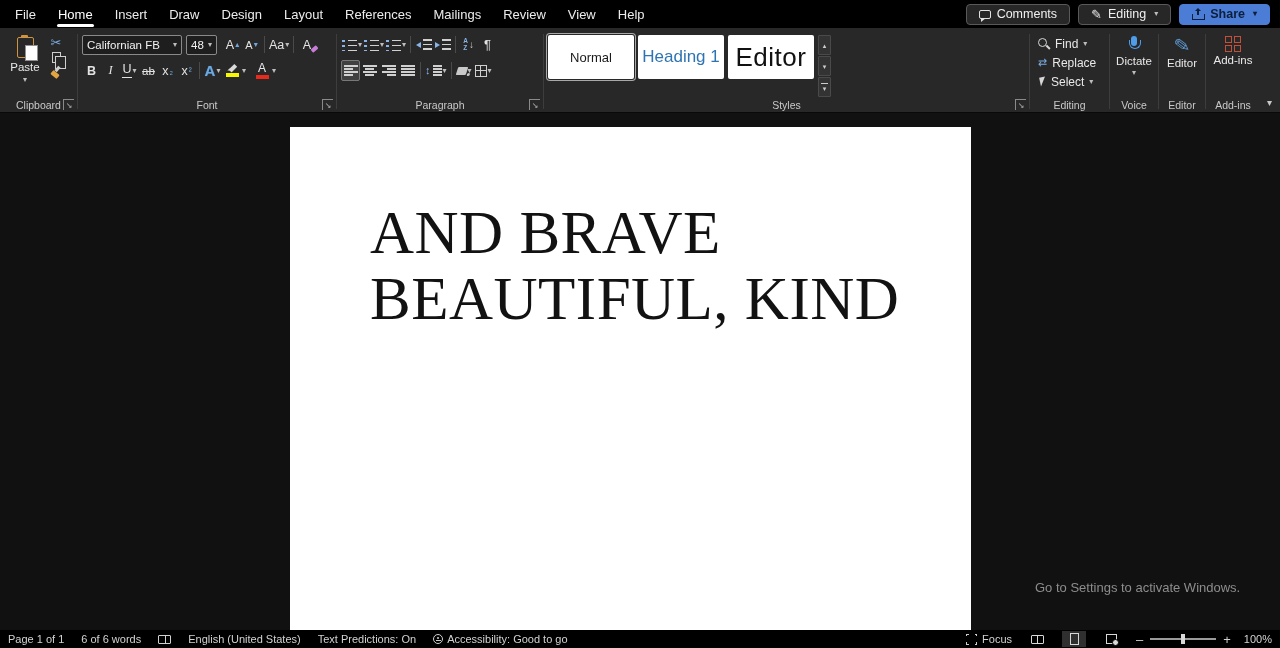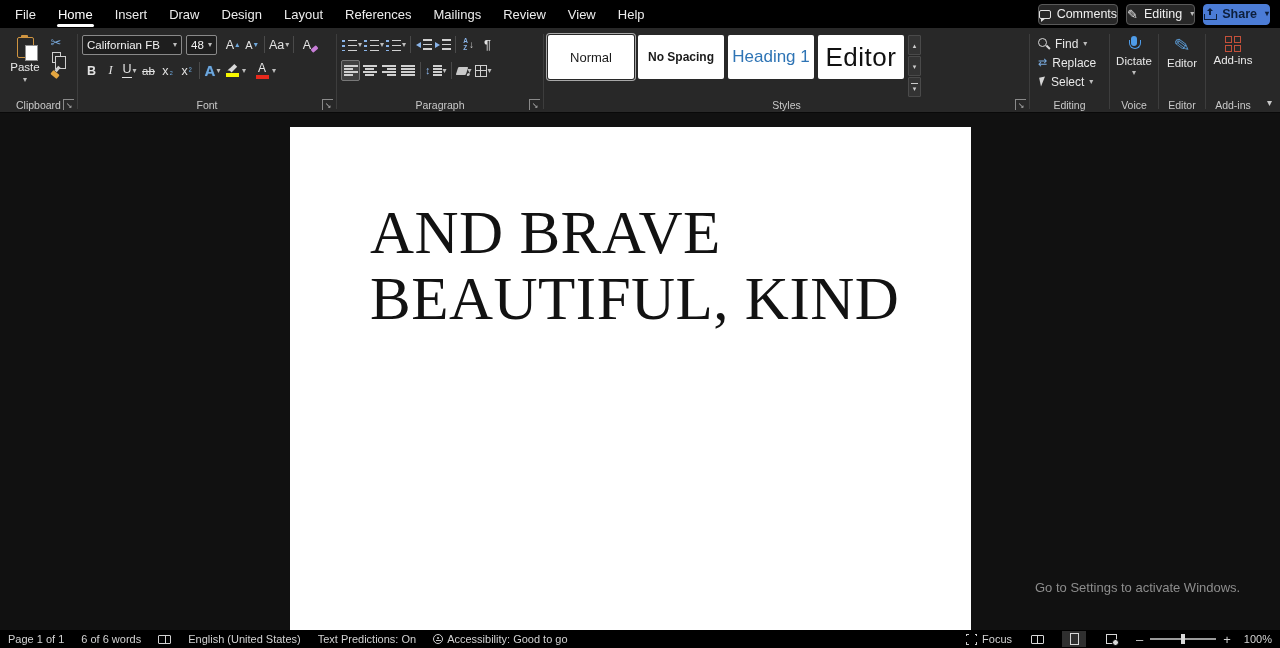--- a/index.html
+++ b/index.html
@@ -9,21 +9,21 @@
   
   .titlebar { height:28px; background:#000; display:flex; align-items:center;
     justify-content:space-between; }
   .menu { display:flex; height:100%; padding-left:4px; }
   .menu-item { color:#ececec; font-size:13px; padding:0 11px; display:flex;
     align-items:center; position:relative; cursor:default; }
   .menu-item.active { font-weight:normal; color:#fff; }
   .menu-item.active::after { content:""; position:absolute; left:10px; right:10px;
     bottom:1px; height:3px; background:#fff; border-radius:2px; }
   .tb-right { display:flex; align-items:center; gap:8px; padding-right:10px; }
-  .tb-btn { display:flex; align-items:center; gap:6px; height:21px; padding:0 0;
+  .tb-btn { display:flex; align-items:center; gap:6px; height:21px; padding:0 12px;
     border:1px solid #595959; border-radius:4px; background:#272727; color:#f0f0f0;
     font-size:12.5px; cursor:default; }
   .tb-btn .chev { margin-left:2px; }
   .share-btn { background:#4b7cd6; border-color:#4b7cd6; color:#0d1f3c; font-weight:600; }
   .icon-bubble { width:12px; height:9px; border:1.3px solid #e0e0e0; border-radius:2px;
     position:relative; display:inline-block; }
   .icon-bubble::after { content:""; position:absolute; left:1px; bottom:-4px;
     border-top:4px solid #e0e0e0; border-right:5px solid transparent; }
   .pencil-glyph { font-size:13px; color:#e8e8e8; line-height:1; }
   .icon-share { position:relative; width:12px; height:12px; display:inline-block; }
@@ -443,23 +443,20 @@
     <span class="group-label">Paragraph</span>
     <span class="launcher">↘</span>
   </section>
   <div class="vdiv"></div>
 
   <section class="group g-styles">
     <div class="style-card card-sel">
       <span class="t-normal">Normal</span>
     </div>
     <div class="style-card">
-      <span class="t-nospacing">No Spacing</span>
-    </div>
-    <div class="style-card">
       <span class="t-h1">Heading 1</span>
     </div>
     <div class="style-card">
       <span class="t-title">Editor</span>
     </div>
     <div class="gallery-scroll">
       <span class="gs-btn">▴</span>
       <span class="gs-btn">▾</span>
       <span class="gs-btn">
           <span class="bar"></span>

